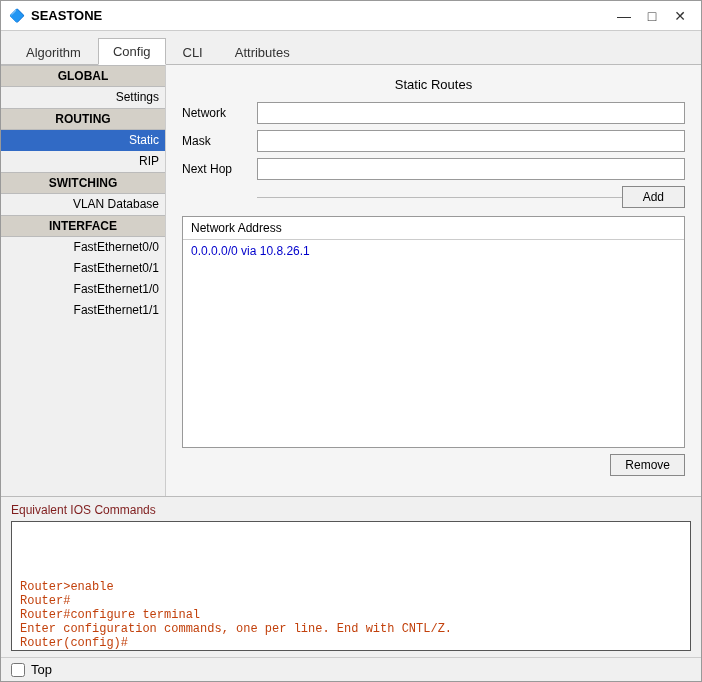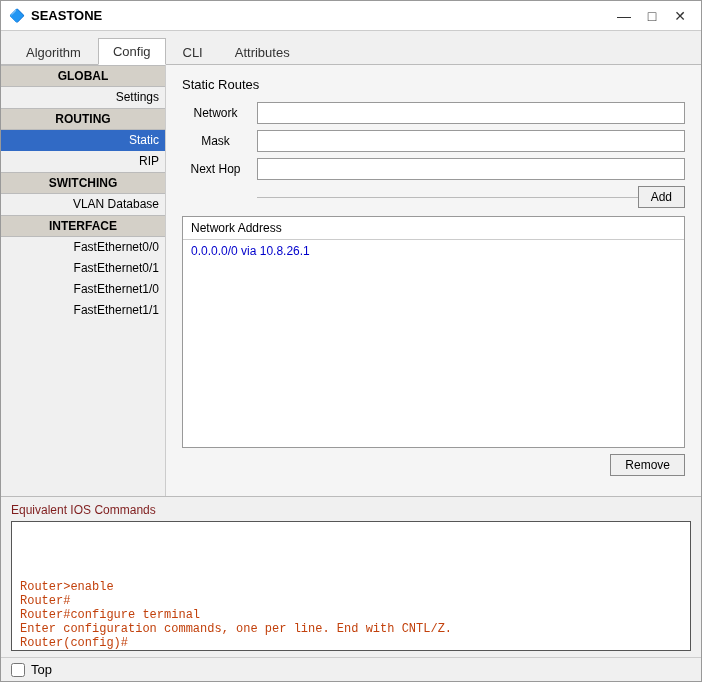--- a/index.html
+++ b/index.html
@@ -159,34 +159,35 @@
     .content-area {
       flex: 1;
       padding: 12px 16px;
       background: #f5f5f5;
       display: flex;
       flex-direction: column;
       overflow: hidden;
     }
 
     .section-title {
+      text-align: center;
       font-size: 13px;
       margin-bottom: 10px;
       color: #000;
     }
 
     .form-row {
       display: flex;
       align-items: center;
       margin-bottom: 6px;
     }
 
     .form-label {
       width: 75px;
-      text-align: center;
+      text-align: left;
       padding-right: 8px;
       font-size: 12px;
       color: #000;
     }
 
     .form-input {
       flex: 1;
       height: 22px;
       border: 1px solid #999;
       background: #fff;
@@ -195,21 +196,21 @@
     }
 
     .add-row {
       display: flex;
       align-items: center;
       margin-bottom: 8px;
     }
 
     .add-button {
       margin-left: auto;
-      padding: 2px 12px;
+      padding: 2px 20px;
       background: #f0f0f0;
       border: 1px solid #888;
       cursor: pointer;
       font-size: 12px;
       height: 22px;
     }
 
     .network-table {
       border: 1px solid #999;
       background: #fff;

